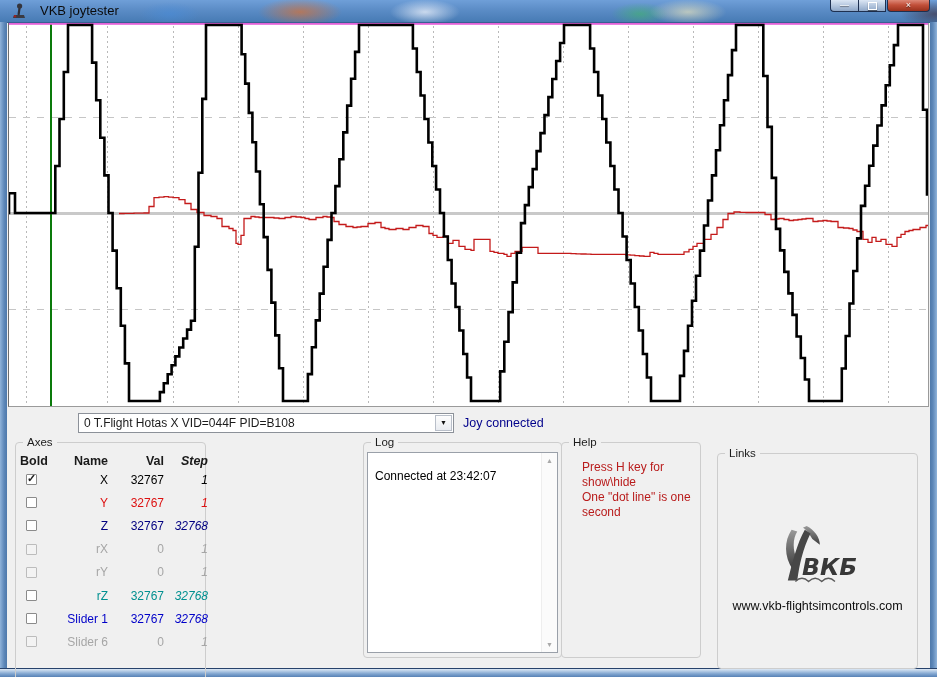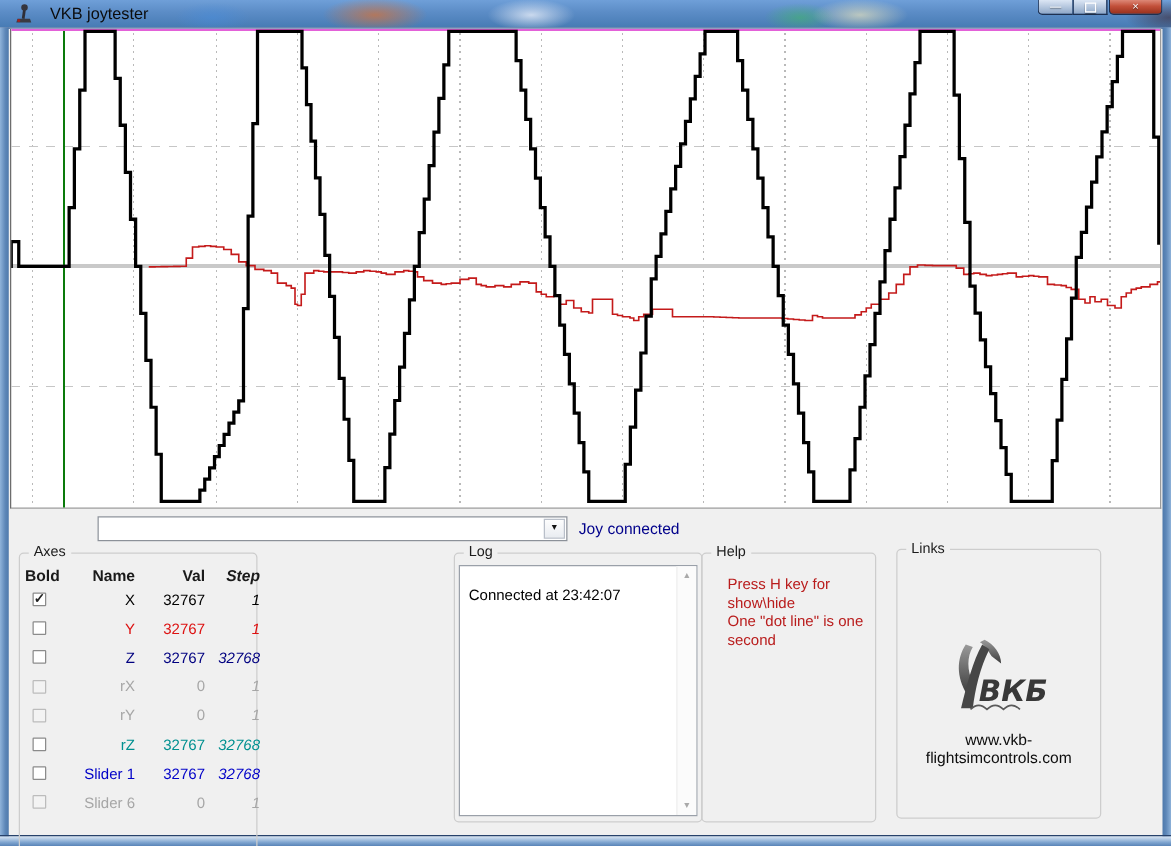--- a/index.html
+++ b/index.html
@@ -66,21 +66,21 @@
     position:absolute;border:1px solid #cdcdcd;border-radius:4px;box-sizing:border-box;
   }
   .group>.glabel{
     position:absolute;top:-8px;left:7px;background:#f0f0f0;padding:0 4px;
     font-size:11.5px;color:#1c1c1c;line-height:14px;
   }
   .g-axes  {left:15px; top:442px;width:191px;height:260px;}
   .g-btns  {left:218px;top:442px;width:137px;height:216px;}
   .g-log   {left:363px;top:442px;width:199px;height:216px;}
   .g-help  {left:561px;top:442px;width:140px;height:216px;}
-  .g-links {left:717px;top:439px;width:164px;height:216px;text-decoration:underline;}
+  .g-links {left:717px;top:453px;width:201px;height:216px;text-decoration:underline;}
   
   .ax-head{display:grid;grid-template-columns:36px 52px 56px 44px;margin:11px 0 0 4px;
     font-weight:bold;font-size:12.5px;}
   .ax-head span:nth-child(2),.ax-row .ax-name{text-align:right;}
   .ax-head span:nth-child(3),.ax-row .ax-val{text-align:right;}
   .ax-head span:nth-child(4),.ax-row .ax-step{text-align:right;font-style:italic;}
   .ax-rows{margin-left:4px;}
   .ax-row{display:grid;grid-template-columns:36px 52px 56px 44px;height:23.2px;align-items:center;}
   .cb{width:11px;height:11px;box-sizing:border-box;border:1px solid #8b8b8b;background:#fff;
       margin-left:6px;position:relative;border-radius:1px;}
@@ -152,20 +152,21 @@
         <line x1="0" y1="286" x2="919" y2="286" stroke="#c6c6c6" stroke-width="1" stroke-dasharray="7 7" shape-rendering="crispEdges"></line>
         <line x1="0" y1="190" x2="919" y2="190" stroke="#c9c9c9" stroke-width="3" shape-rendering="crispEdges"></line>
         <line x1="42" y1="1" x2="42" y2="383" stroke="#0a7a0a" stroke-width="1.4" shape-rendering="crispEdges"></line>
         <rect x="0" y="0" width="919" height="1.8" fill="#e361d8"></rect>
         <path d="M110.0 190.5 H115.0 V190.4 H120.0 V190.3 H125.0 V190.2 H130.0 V190.1 H135.0 V190.0 H140.0 V183.5 H145.0 V174.6 H150.0 V174.1 H155.0 V173.6 H159.5 V174.1 H164.0 V174.6 H170.0 V176.6 H176.0 V180.5 H182.0 V186.5 H188.0 V189.5 H195.0 V192.5 H202.0 V193.5 H208.0 V195.5 H213.0 V203.5 H220.0 V205.5 H224.0 V207.5 H227.0 V220.4 H229.0 V221.4 H232.0 V212.4 H235.0 V195.5 H242.0 V193.5 H246.0 V194.0 H250.0 V194.5 H255.0 V194.5 H260.0 V194.5 H265.0 V195.0 H270.0 V195.5 H276.0 V194.5 H282.0 V193.5 H287.0 V194.0 H292.0 V194.5 H296.0 V195.5 H300.0 V196.5 H307.0 V194.5 H314.0 V193.5 H318.0 V194.0 H322.0 V194.5 H325.0 V198.5 H330.0 V201.5 H337.0 V203.5 H344.0 V204.5 H348.0 V204.0 H352.0 V203.5 H359.0 V200.5 H366.0 V199.5 H372.0 V204.5 H376.0 V205.5 H380.0 V206.5 H387.0 V205.5 H394.0 V206.5 H400.0 V204.5 H407.0 V202.5 H414.0 V203.5 H420.0 V210.5 H424.0 V212.4 H428.0 V214.4 H434.0 V213.5 H439.0 V220.4 H444.0 V217.4 H450.0 V223.4 H456.0 V226.4 H462.0 V227.4 H465.0 V216.4 H470.5 V216.4 H476.0 V216.4 H481.0 V228.4 H485.0 V229.4 H489.0 V230.4 H495.0 V231.4 H498.0 V233.4 H502.0 V230.4 H506.0 V228.4 H513.0 V224.4 H518.5 V224.4 H524.0 V224.4 H529.0 V230.4 H533.7 V230.4 H538.3 V230.4 H543.0 V230.4 H547.7 V230.4 H552.3 V230.4 H557.0 V230.4 H562.0 V230.6 H567.0 V230.8 H572.0 V231.0 H577.0 V231.2 H582.0 V231.4 H587.0 V231.4 H592.0 V231.4 H597.0 V231.4 H602.0 V231.4 H607.0 V231.4 H612.0 V231.4 H616.6 V231.8 H621.2 V232.2 H625.8 V232.6 H630.4 V233.0 H635.0 V233.4 H641.0 V229.4 H645.0 V230.4 H649.0 V231.4 H654.3 V231.4 H659.5 V231.4 H664.8 V231.4 H670.0 V231.4 H675.0 V228.9 H680.0 V226.4 H684.0 V223.4 H688.0 V220.4 H695.0 V216.4 H702.0 V211.4 H708.0 V204.5 H714.0 V196.5 H719.0 V190.5 H725.0 V189.0 H731.0 V189.3 H737.0 V189.5 H743.0 V189.5 H749.0 V189.5 H756.0 V191.5 H762.0 V196.5 H766.0 V196.0 H770.0 V195.5 H775.0 V196.5 H780.0 V197.5 H784.5 V197.0 H789.0 V196.5 H793.0 V196.0 H797.0 V195.5 H804.0 V198.5 H809.0 V198.0 H814.0 V197.5 H818.0 V198.0 H822.0 V198.5 H829.0 V204.5 H834.5 V205.0 H840.0 V205.5 H844.0 V207.0 H848.0 V208.5 H854.0 V216.4 H859.0 V219.4 H863.0 V214.4 H867.0 V218.4 H872.0 V216.4 H877.0 V221.4 H883.0 V223.4 H888.0 V214.4 H892.0 V211.4 H896.0 V208.5 H900.0 V207.5 H904.0 V206.5 H911.0 V204.5 H917.0 V202.5 H922.0 V197.5 H927.0 V194.0" fill="none" stroke="#c41a1a" stroke-width="1.3" stroke-linejoin="miter"></path>
         <path d="M-1.0 190.0 H0.0 V170.3 H5.0 V170.3 H6.0 V190.0 H10.0 V190.0 H14.0 V190.0 H18.0 V190.0 H22.0 V190.0 H26.0 V190.0 H30.0 V190.0 H34.0 V190.0 H38.0 V190.0 H42.0 V190.0 H46.3 V143.0 H50.5 V96.0 H54.8 V49.0 H59.0 V2.0 H63.0 V2.0 H67.0 V2.0 H71.0 V2.0 H75.0 V2.0 H79.0 V2.0 H83.1 V39.6 H87.2 V77.2 H91.3 V114.8 H95.4 V152.4 H99.5 V190.0 H103.6 V227.6 H107.7 V265.2 H111.8 V302.8 H115.9 V340.4 H120.0 V378.0 H123.9 V378.0 H127.7 V378.0 H131.6 V378.0 H135.4 V378.0 H139.3 V378.0 H143.1 V378.0 H147.0 V378.0 H150.9 V369.1 H154.8 V360.2 H158.7 V351.2 H162.6 V342.3 H166.4 V333.4 H170.3 V324.5 H174.2 V315.5 H178.1 V306.6 H182.0 V297.7 H185.8 V223.8 H189.5 V149.8 H193.3 V75.9 H197.0 V2.0 H201.0 V2.0 H205.0 V2.0 H209.0 V2.0 H213.0 V2.0 H217.0 V2.0 H221.0 V2.0 H225.0 V2.0 H229.0 V2.0 H232.6 V31.3 H236.2 V60.6 H239.8 V89.9 H243.4 V119.2 H247.0 V148.5 H250.9 V181.3 H254.7 V214.1 H258.6 V246.9 H262.4 V279.6 H266.3 V312.4 H270.1 V345.2 H274.0 V378.0 H278.2 V378.0 H282.4 V378.0 H286.6 V378.0 H290.8 V378.0 H295.0 V378.0 H298.9 V351.1 H302.9 V324.3 H306.8 V297.4 H310.7 V270.6 H314.6 V243.7 H318.6 V216.9 H322.5 V190.0 H326.4 V163.1 H330.4 V136.3 H334.3 V109.4 H338.2 V82.6 H342.1 V55.7 H346.1 V28.9 H350.0 V2.0 H353.8 V2.0 H357.7 V2.0 H361.5 V2.0 H365.4 V2.0 H369.2 V2.0 H373.1 V2.0 H376.9 V2.0 H380.8 V2.0 H384.6 V2.0 H388.5 V2.0 H392.3 V2.0 H396.2 V2.0 H400.0 V2.0 H403.9 V25.5 H407.8 V49.0 H411.6 V72.5 H415.5 V96.0 H419.4 V119.5 H423.3 V143.0 H427.1 V166.5 H431.0 V190.0 H434.9 V213.5 H438.8 V237.0 H442.6 V260.5 H446.5 V284.0 H450.4 V307.5 H454.3 V331.0 H458.1 V354.5 H462.0 V378.0 H466.2 V378.0 H470.3 V378.0 H474.5 V378.0 H478.7 V378.0 H482.8 V378.0 H487.0 V378.0 H491.2 V348.4 H495.3 V318.7 H499.5 V289.1 H503.7 V259.4 H507.8 V229.8 H512.0 V200.1 H515.9 V182.1 H519.8 V164.1 H523.7 V146.1 H527.6 V128.1 H531.5 V110.1 H535.5 V92.1 H539.4 V74.1 H543.3 V56.0 H547.2 V38.0 H551.1 V20.0 H555.0 V2.0 H558.7 V2.0 H562.3 V2.0 H566.0 V2.0 H569.7 V2.0 H573.3 V2.0 H577.0 V2.0 H581.1 V25.5 H585.1 V49.0 H589.2 V72.5 H593.3 V96.0 H597.3 V119.5 H601.4 V143.0 H605.4 V166.5 H609.5 V190.0 H613.6 V213.5 H617.6 V237.0 H621.7 V260.5 H625.8 V284.0 H629.8 V307.5 H633.9 V331.0 H637.9 V354.5 H642.0 V378.0 H646.2 V378.0 H650.3 V378.0 H654.5 V378.0 H658.7 V378.0 H662.8 V378.0 H667.0 V378.0 H671.0 V352.9 H675.0 V327.9 H679.0 V302.8 H683.0 V277.7 H687.0 V252.7 H691.0 V227.6 H695.0 V202.5 H699.0 V177.5 H703.0 V152.4 H707.0 V127.3 H711.0 V102.3 H715.0 V77.2 H719.0 V52.1 H723.0 V27.1 H727.0 V2.0 H730.8 V2.0 H734.7 V2.0 H738.5 V2.0 H742.3 V2.0 H746.2 V2.0 H750.0 V2.0 H754.3 V53.0 H758.5 V103.9 H762.8 V154.9 H767.0 V205.9 H771.1 V227.4 H775.3 V248.9 H779.4 V270.4 H783.5 V291.9 H787.6 V313.5 H791.8 V335.0 H795.9 V356.5 H800.0 V378.0 H804.1 V378.0 H808.3 V378.0 H812.4 V378.0 H816.6 V378.0 H820.7 V378.0 H824.9 V378.0 H829.0 V378.0 H832.8 V345.5 H836.7 V313.0 H840.5 V280.5 H844.3 V248.0 H848.2 V215.4 H852.0 V182.9 H856.1 V162.8 H860.2 V142.7 H864.3 V122.6 H868.4 V102.5 H872.6 V82.4 H876.7 V62.3 H880.8 V42.2 H884.9 V22.1 H889.0 V2.0 H893.2 V2.0 H897.4 V2.0 H901.6 V2.0 H905.8 V2.0 H910.0 V2.0 H914.0 V86.7 H918.0 V171.5 H921.0 V194.4 H925.0 V192.7" fill="none" stroke="#000000" stroke-width="2.6" stroke-linejoin="miter"></path>
       </svg>
   </div>
 
   <div class="combo">
+    <span>0 T.Flight Hotas X VID=044F PID=B108</span>
     <span class="combo-arrow">▼</span>
   </div>
   <div class="status" style="color: rgb(0, 0, 139);">Joy connected</div>
 
   <div class="group g-axes">
     <span class="glabel">Axes</span>
     <div class="ax-head">
       <span>Bold</span>
       <span>Name</span>
       <span>Val</span>

